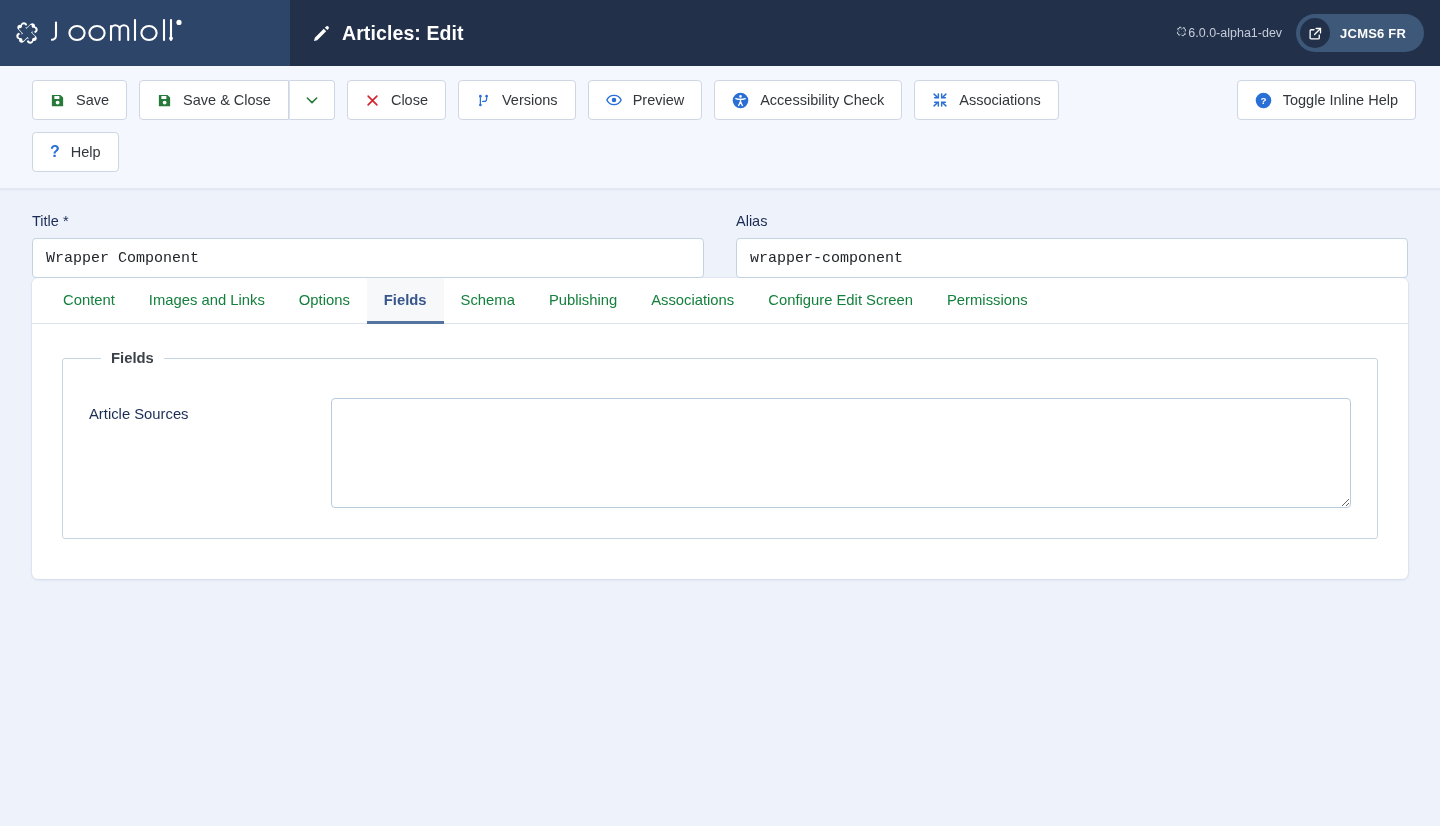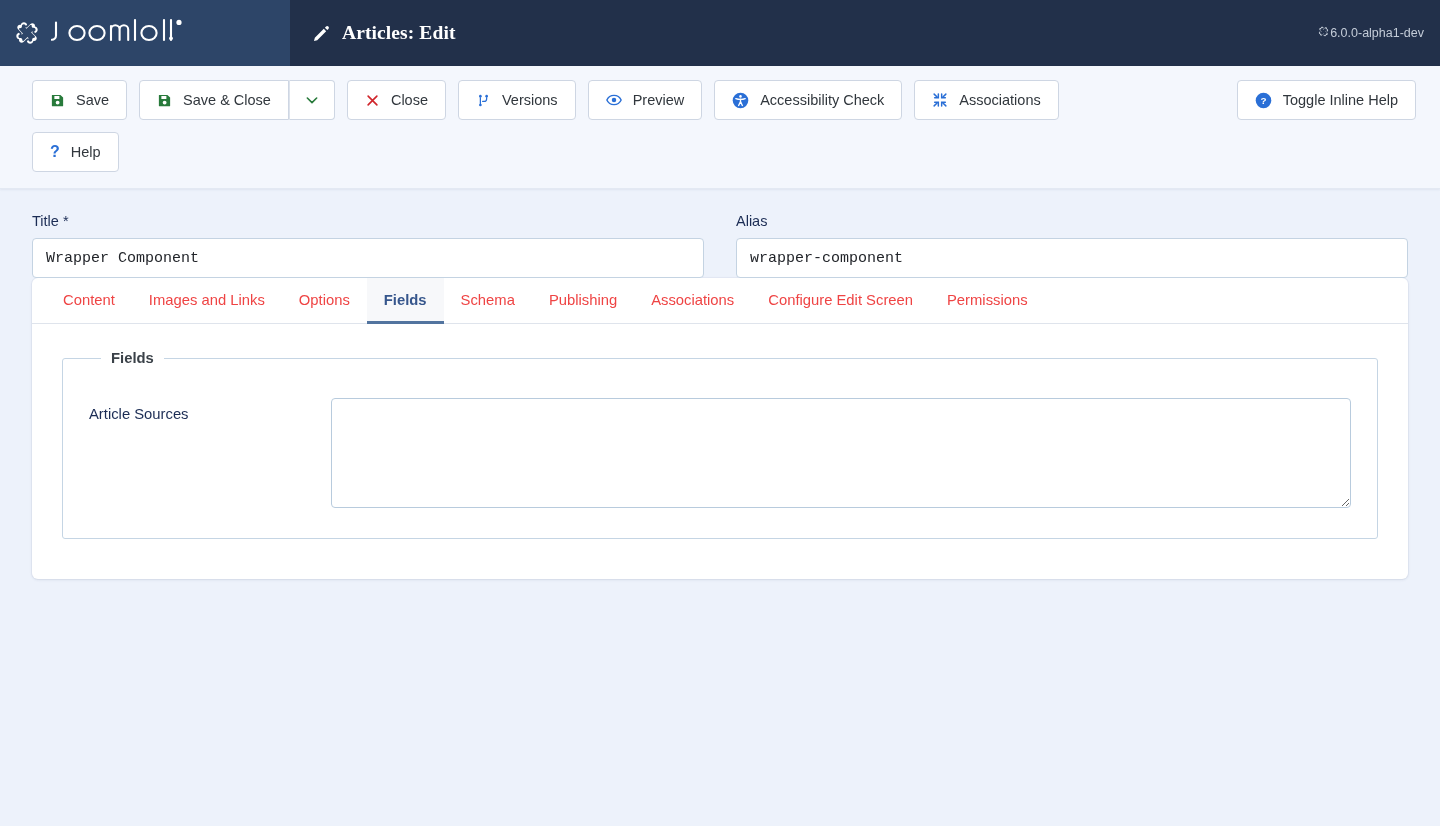--- a/index.html
+++ b/index.html
@@ -28,21 +28,20 @@
   .joomla-word { display: block; }
   .header-title {
     flex: 1;
     display: flex; align-items: center;
     gap: 11px;
     padding-left: 22px;
     color: #ffffff;
     font-size: 19.5px;
     font-weight: bold;
     letter-spacing: .1px;
-    font-family: Liberation Serif, serif;
   }
   .header-title .pencil { display: flex; align-items: center; }
   .header-right {
     display: flex; align-items: center;
     gap: 14px;
     padding-right: 16px;
   }
   .version-info {
     display: flex; align-items: center; 
     color: #c4ccd8; font-size: 12.5px;
@@ -131,21 +130,21 @@
     overflow: hidden;
   }
   .tabs {
     display: flex;
     border-bottom: 1px solid #dfe4ec;
     padding: 0 14px;
   }
   .tab {
     padding: 14px 17px 13px 17px;
     font-size: 14.8px;
-    color: #ef4444;
+    color: #15803d;
     cursor: pointer;
     border-bottom: 3px solid transparent;
     margin-bottom: -1px;
     background: transparent;
     white-space: nowrap;
   }
   .tab.active {
     color: #36568c;
     font-weight: bold;
     background: #f7f8fa;
@@ -246,20 +245,30 @@
         <svg width="13" height="13" viewBox="0 0 64 64" fill="#c4ccd8" aria-hidden="true">
           <path d="M20.5 31.8 12.9 24.2c-2.2-2.2-2.2-5.8 0-8 1.5-1.5 3.7-2 5.6-1.4.5-3.4 3.4-6 7-6 3.3 0 6.1 2.3 6.8 5.4l-2.9 2.9c-.2-2.1-2-3.8-4.2-3.8-2.3 0-4.2 1.9-4.2 4.2 0 .6.1 1.1.3 1.6l-2.6 2.6c-.9-.7-2.2-.6-3 .2-.9.9-.9 2.4 0 3.3l7.6 7.6-2.8 2.8z"></path>
           <path d="M32.2 43.5 24.6 51c-2.2 2.2-5.8 2.2-8 0-1.5-1.5-2-3.7-1.4-5.6-3.4-.5-6-3.4-6-7 0-3.3 2.3-6.1 5.4-6.8l2.9 2.9c-2.1.2-3.8 2-3.8 4.2 0 2.3 1.9 4.2 4.2 4.2.6 0 1.1-.1 1.6-.3l2.6 2.6c-.7.9-.6 2.2.2 3 .9.9 2.4.9 3.3 0l7.6-7.6 2.8 2.9z"></path>
           <path d="M43.6 31.9 51.2 39.5c2.2 2.2 2.2 5.8 0 8-1.5 1.5-3.7 2-5.6 1.4-.5 3.4-3.4 6-7 6-3.3 0-6.1-2.3-6.8-5.4l2.9-2.9c.2 2.1 2 3.8 4.2 3.8 2.3 0 4.2-1.9 4.2-4.2 0-.6-.1-1.1-.3-1.6l2.6-2.6c.9.7 2.2.6 3-.2.9-.9.9-2.4 0-3.3l-7.6-7.6 2.8-3z"></path>
           <path d="M31.8 20.3 39.4 12.7c2.2-2.2 5.8-2.2 8 0 1.5 1.5 2 3.7 1.4 5.6 3.4.5 6 3.4 6 7 0 3.3-2.3 6.1-5.4 6.8l-2.9-2.9c2.1-.2 3.8-2 3.8-4.2 0-2.3-1.9-4.2-4.2-4.2-.6 0-1.1.1-1.6.3l-2.6-2.6c.7-.9.6-2.2-.2-3-.9-.9-2.4-.9-3.3 0l-7.6 7.6-2.8-2.8z"></path>
         </svg>
       </span>
       <span>6.0.0-alpha1-dev</span>
     </div>
 
+    <a class="site-pill" href="#" style="text-decoration:none;">
+      <span class="site-pill-icon">
+        <svg width="15" height="15" viewBox="0 0 24 24" fill="none" stroke="#ffffff" stroke-width="2.1" stroke-linecap="round" stroke-linejoin="round" aria-hidden="true">
+          <path d="M13 4h7v7"></path>
+          <path d="M20 4 10.5 13.5"></path>
+          <path d="M18 14.5V19a1.6 1.6 0 0 1-1.6 1.6H5A1.6 1.6 0 0 1 3.4 19V7.6A1.6 1.6 0 0 1 5 6h4.6"></path>
+        </svg>
+      </span>
+      <span class="site-pill-label">JCMS6 FR</span>
+    </a>
   </div>
 </div>
 
 <div class="toolbar">
   <div class="toolbar-row">
     <div class="tb-left">
 
       <button class="btn">
         <span class="ico">
           <svg width="15" height="15" viewBox="0 0 24 24" fill="#287a3b" aria-hidden="true">

